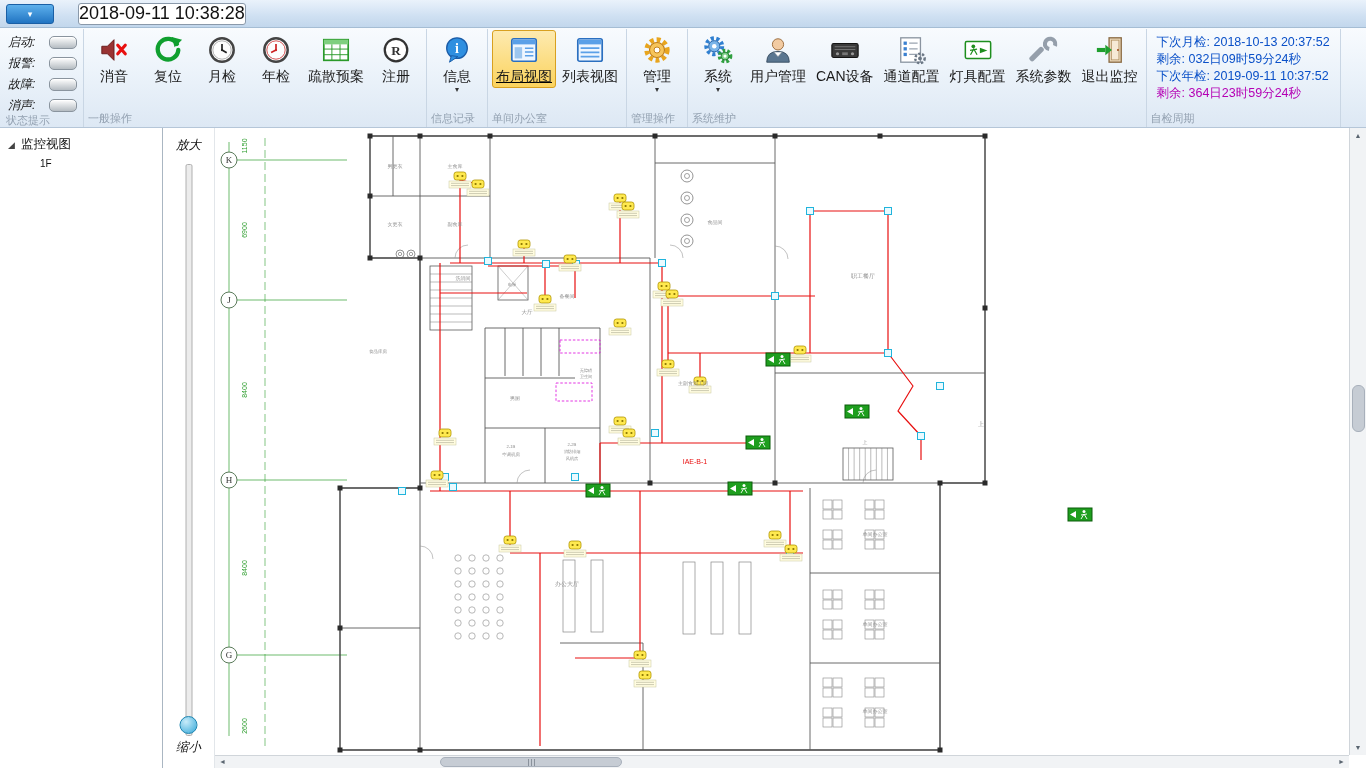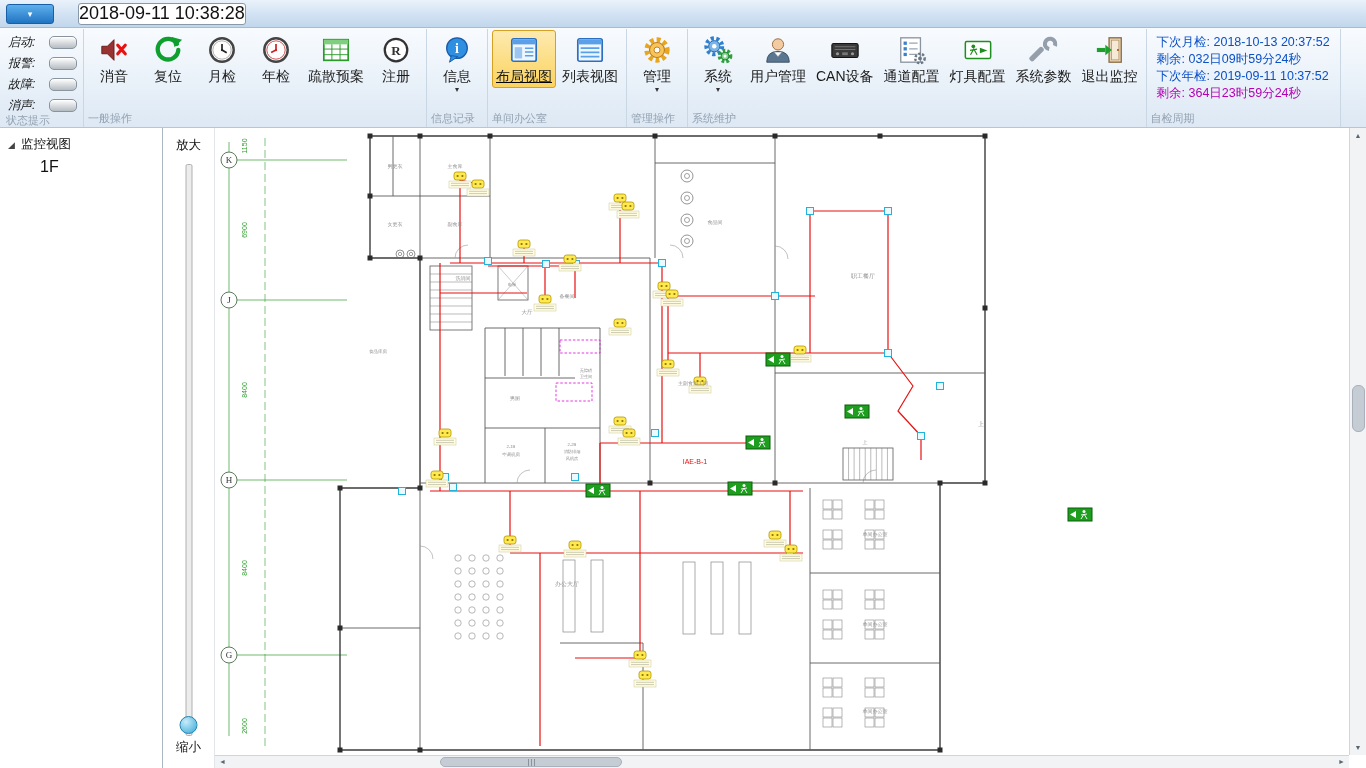--- a/index.html
+++ b/index.html
@@ -31,23 +31,23 @@
   .status-row span.lbl{width:36px;}
   .led{width:26px;height:11px;border-radius:5px;background:linear-gradient(#ffffff,#b5bcc2);
     border:1px solid #8a949e;box-shadow:inset 0 1px 1px #fff;}
   .text-col{display:flex;flex-direction:column;gap:0;padding:4px 6px 0;font-size:12.5px;}
   .check-line{white-space:nowrap;}
   
   .sidebar{position:absolute;top:128px;left:0;width:163px;bottom:0;background:#fff;
     border-right:1px solid #aab6c2;box-sizing:border-box;}
   .tree-root{padding:8px 4px 2px 8px;font-size:12.5px;color:#111;display:flex;gap:6px;align-items:center;cursor:pointer;}
   .tree-root .tri{font-size:9px;color:#444;}
-  .tree-item{padding:3px 0 0 40px;font-size:16px;color:#111;cursor:pointer;}
+  .tree-item{padding:3px 0 0 40px;font-size:10px;color:#111;cursor:pointer;}
   .zoomstrip{position:absolute;top:128px;left:163px;width:52px;bottom:0;background:#fff;
-    border-right:1px solid #e2e6ea;box-sizing:border-box;}
+    border-right:1px solid #e2e6ea;box-sizing:border-box;font-style:italic;}
   .zoom-label{text-align:center;font-size:12.5px;color:#111;padding-top:9px;cursor:pointer;}
   .zoom-label.bottom{position:absolute;bottom:12px;width:100%;padding-top:0;}
   .zoom-track{position:absolute;top:36px;bottom:32px;left:50%;width:5px;transform:translateX(-50%);
     background:#ececec;border:1px solid #b0b0b0;border-radius:2px;cursor:pointer;}
   .zoom-thumb{position:absolute;bottom:1px;left:50%;transform:translateX(-50%);width:16px;height:16px;
     border-radius:50%;background:radial-gradient(circle at 35% 30%,#c8ecfa,#35a8d8);
     border:1px solid #1d84b0;cursor:grab;}
   .canvas{position:absolute;top:128px;left:215px;width:1130px;height:627px;background:#fff;overflow:hidden;}
   .canvas svg{width:1130px;height:627px;display:block;}
   

